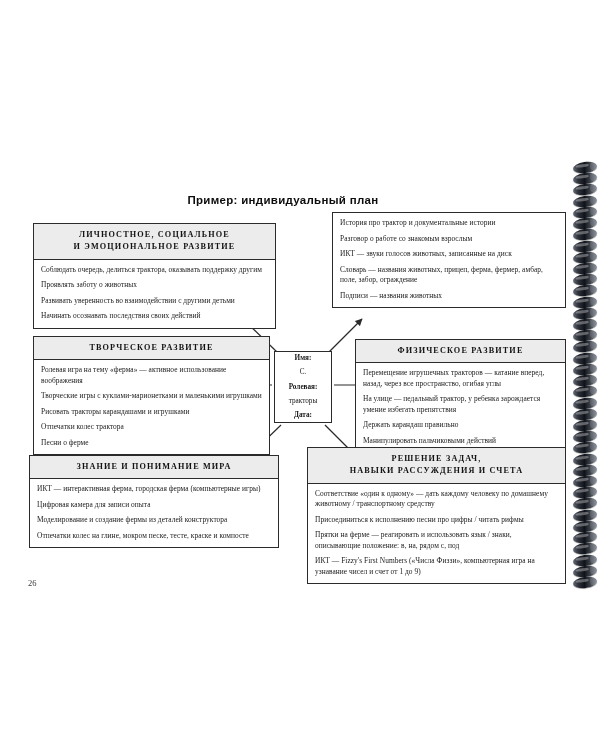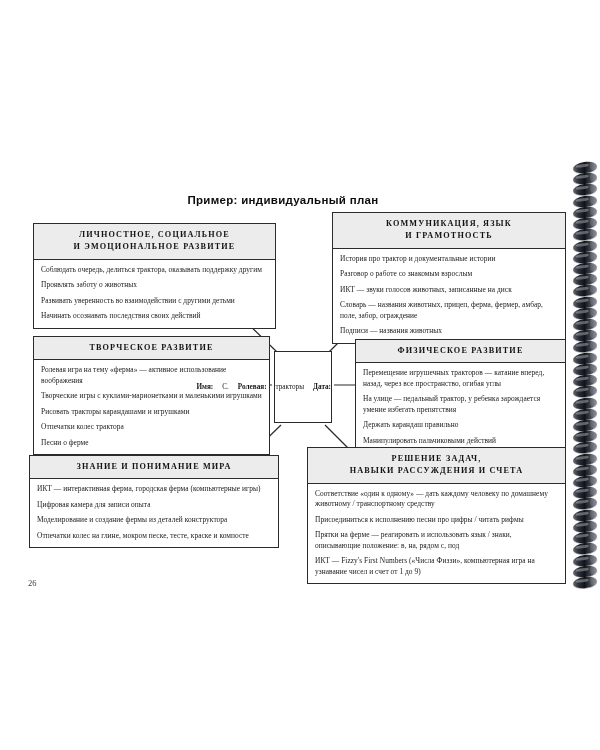--- a/index.html
+++ b/index.html
@@ -76,24 +76,24 @@
   #node-center {
     position: absolute;
     left: 274px;
     top: 335px;
     width: 58px;
     height: 72px;
     border: 1.3px solid #2b2b2b;
     background: #ffffff;
     box-sizing: border-box;
     display: flex;
-    flex-direction: row;
-    justify-content: flex-end;
+    flex-direction: column;
+    justify-content: space-between;
     align-items: center;
-    gap: 9px;
+    gap: 1px;
     padding: 2px 0;
   }
   #node-center .c-line {
     font-size: 7.2px;
     line-height: 1.25;
     text-align: center;
     color: #161616;
   }
   #node-center .c-line.bold { font-weight: bold; }
 
@@ -190,24 +190,20 @@
     </div>
     <div class="node-body">
       <p class="line">Соблюдать очередь, делиться трактора, оказывать поддержку другим</p>
       <p class="line">Проявлять заботу о животных</p>
       <p class="line">Развивать уверенность во взаимодействии с другими детьми</p>
       <p class="line">Начинать осознавать последствия своих действий</p>
     </div>
   </div>
 
   <div class="node" id="node-communication">
-    <div class="node-head">
-      <div>КОММУНИКАЦИЯ, ЯЗЫК</div>
-      <div>И ГРАМОТНОСТЬ</div>
-    </div>
     <div class="node-body">
       <p class="line">История про трактор и документальные истории</p>
       <p class="line">Разговор о работе со знакомым взрослым</p>
       <p class="line">ИКТ — звуки голосов животных, записанные на диск</p>
       <p class="line">Словарь — названия животных, прицеп, ферма, фермер, амбар, поле, забор, ограждение</p>
       <p class="line">Подписи — названия животных</p>
     </div>
   </div>
 
   <div class="node" id="node-creative">

